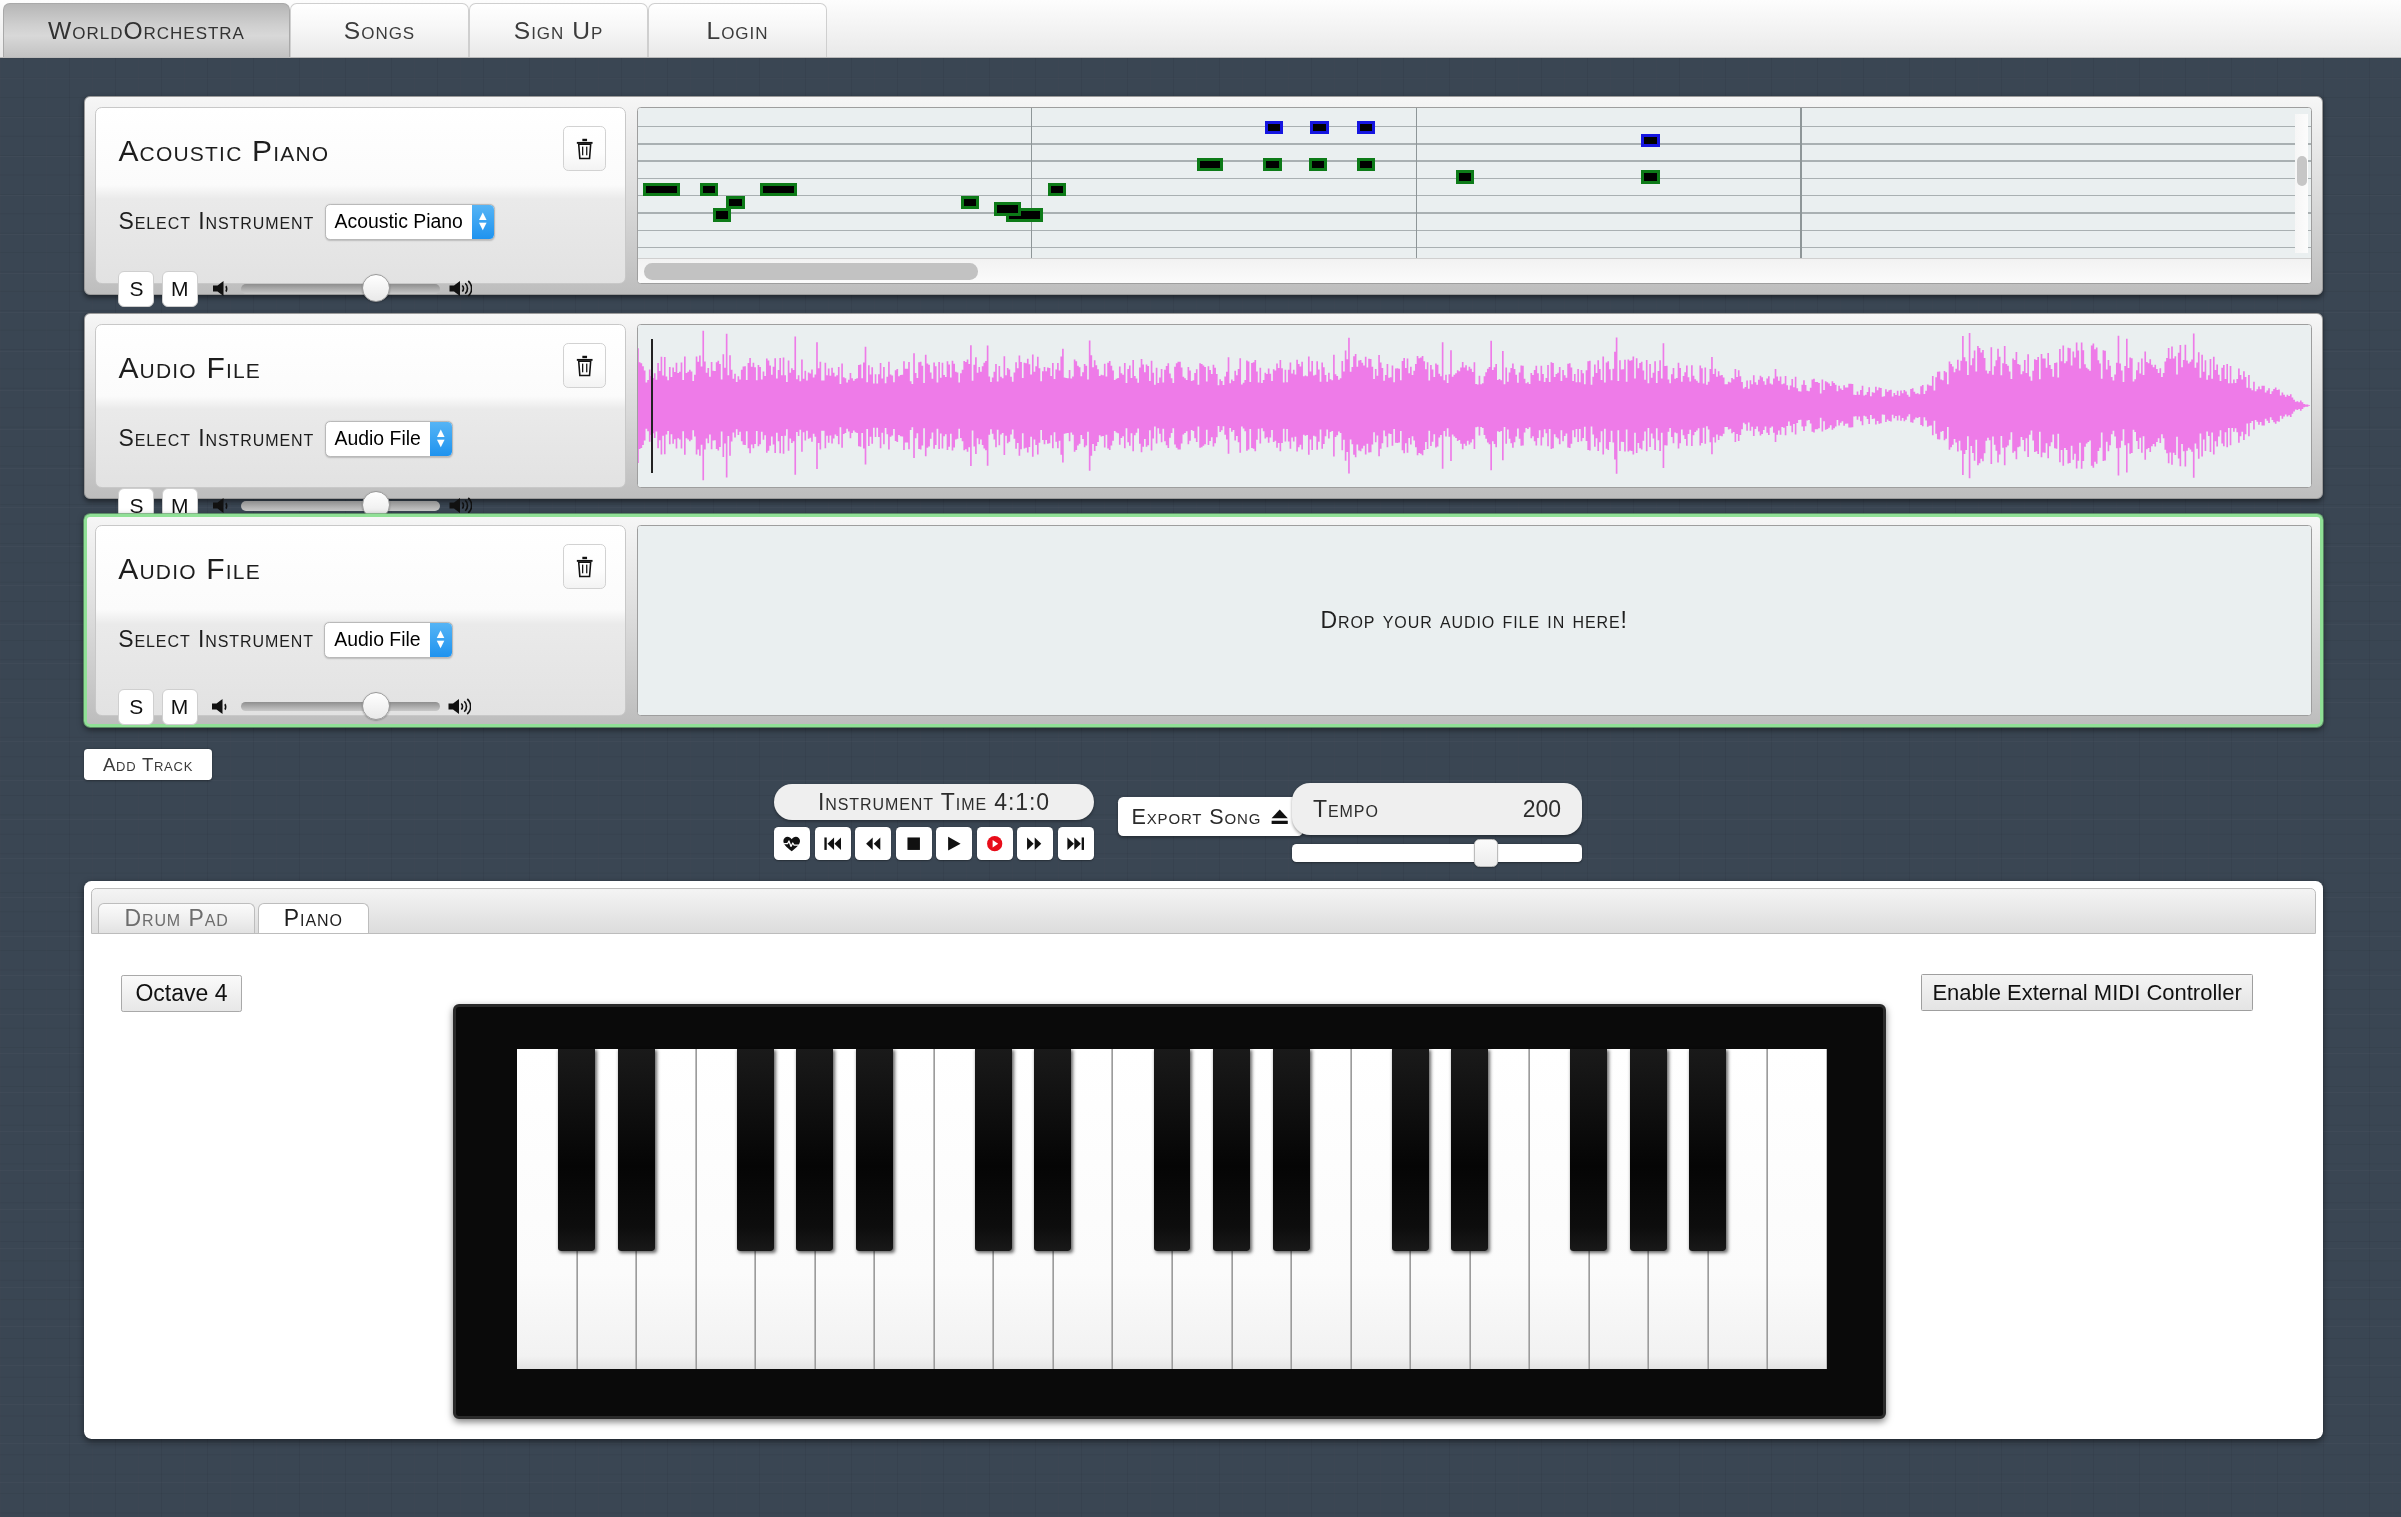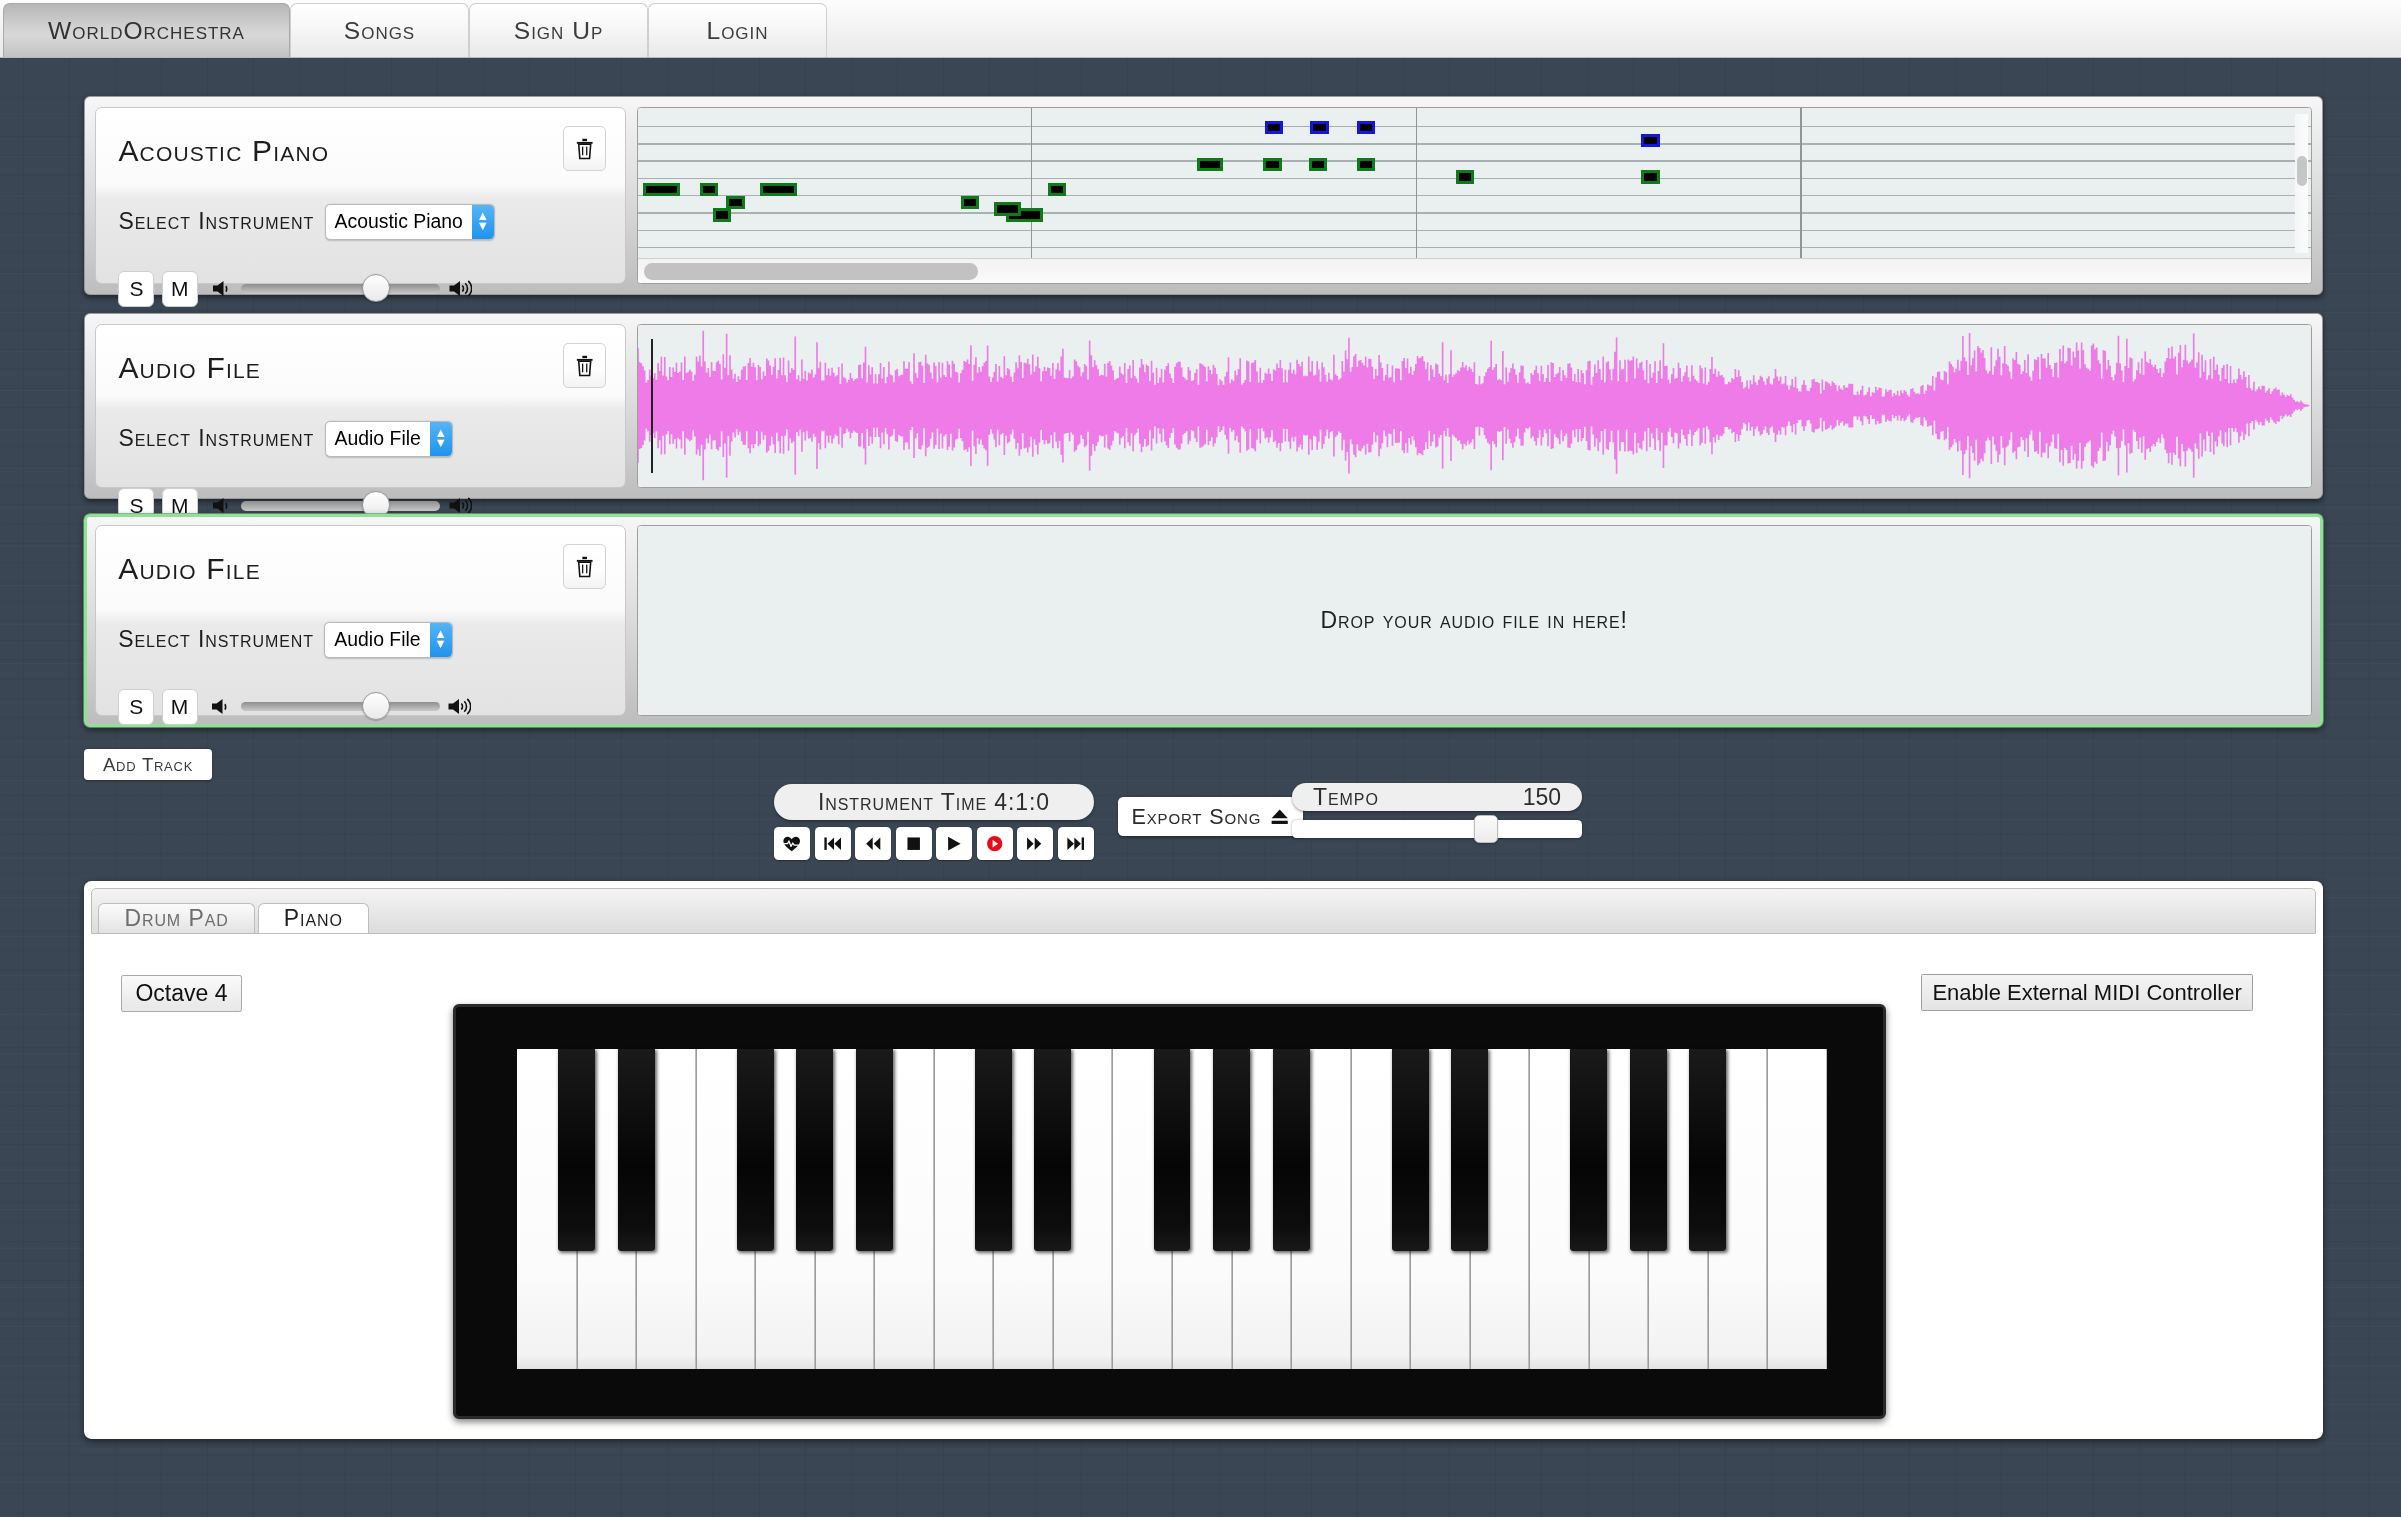--- a/index.html
+++ b/index.html
@@ -257,21 +257,21 @@
     height: 39px; padding: 0 13.4px;
     background: #fff; border-radius: 5.2px;
     display: flex; align-items: center; justify-content: center;
     font-size: 21.6px; color: #2b2b2b;
     cursor: pointer;
     box-shadow: 0 1.5px 3px rgba(0,0,0,0.35);
     white-space: nowrap;
   }
   #tempo-box { position: absolute; width: 290px; }
   .tempo-pill {
-    height: 28px;
+    height: 52px;
     background: #efefef; border-radius: 18px;
     display: flex; align-items: center;
     justify-content: space-between;
     padding: 0 21px;
     font-size: 23px; color: #2d2d2d;
     box-shadow: 0 1.5px 3px rgba(0,0,0,0.35);
   }
   .tempo-slider {
     position: relative;
     margin-top: 9px;
@@ -626,21 +626,21 @@
   <span>Export Song</span>
   <svg style="width:19.4px;height:19.4px;margin-left:9px;" viewBox="0 0 24 24">
     <path d="M12 3L22 14H2z" fill="#111"></path>
     <rect x="2" y="17" width="20" height="4" fill="#111"></rect>
   </svg>
 </div>
 
 <div id="tempo-box" style="left:1292px; top:783px;">
   <div class="tempo-pill">
     <span class="cap">Tempo</span>
-    <span>150</span>
+    <span>200</span>
   </div>
   <div class="tempo-slider">
     <div class="tempo-thumb" id="tempo-thumb" style="left: calc(67% - 12px);"></div>
   </div>
 </div>
 
 <div id="bottom-panel">
   <div class="tabstrip">
     <div class="tab cap">Drum Pad</div>
     <div class="tab cap active">Piano</div>

